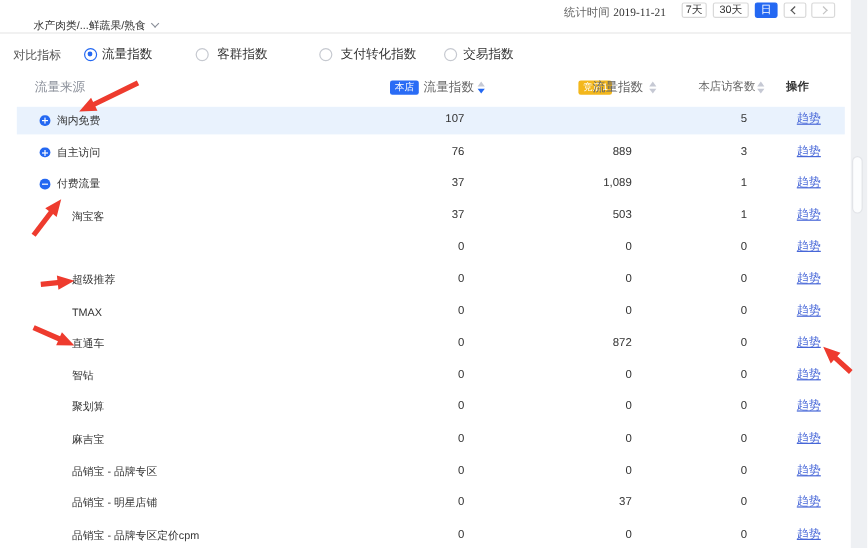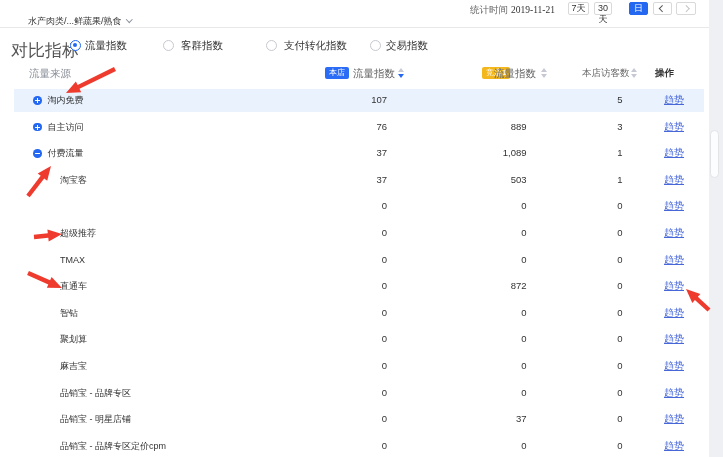--- a/index.html
+++ b/index.html
@@ -11,32 +11,32 @@
   
   .cat { position:absolute; left:28px; top:3px; font-size:9px; color:#333; white-space:nowrap;margin-top:12px; }
   .chev-down { display:inline-block; width:4.5px; height:4.5px; border-right:1px solid #8a8f99;
                border-bottom:1px solid #8a8f99; transform:rotate(45deg); margin-left:5px;
                vertical-align:2.5px; }
   .stat { position:absolute; left:470px; top:4px; font-size:9.5px; color:#666; white-space:nowrap; }
   .stat .date { color:#333; margin-left:3px;font-family:Liberation Serif, serif; }
   .btn { position:absolute; top:2px; height:13px; line-height:11px; font-size:9px; text-align:center;
          border:1px solid #d9d9d9; border-radius:2px; background:#fff; color:#333; cursor:pointer; }
   .btn-7d   { left:568px; width:21px; }
-  .btn-30d  { left:594px; width:18px; }
+  .btn-30d  { left:594px; width:30px; }
   .btn-day  { left:629px; width:19px; background:var(--accent); border-color:var(--accent); color:#fff; }
   .btn-prev { left:653px; width:19px; }
   .btn-next { left:676px; width:20px; }
   .chevl { display:inline-block; width:4.5px; height:4.5px; border-left:1.2px solid #555;
            border-bottom:1.2px solid #555; transform:rotate(45deg); vertical-align:0.5px; }
   .chevr { display:inline-block; width:4.5px; height:4.5px; border-right:1.2px solid #c3c3c3;
            border-top:1.2px solid #c3c3c3; transform:rotate(45deg); vertical-align:0.5px; }
   .divider { position:absolute; left:0; top:27px; width:710px; height:1px; background:#e8e8e8; }
 
   
-  .cmp-label { position:absolute; left:11px; top:38.5px; font-size:17px; color:#555; }
+  .cmp-label { position:absolute; left:11px; top:38.5px; font-size:10px; color:#555; }
   .radio { position:absolute; top:39.5px; width:11px; height:11px; border-radius:50%;
            border:1px solid #c6c9d0; background:#fff; }
   .radio.sel { border:1.5px solid var(--accent); }
   .radio.sel::after { content:""; position:absolute; left:2px; top:2px; width:4px; height:4px;
                       border-radius:50%; background:var(--accent); }
   .radio-label { position:absolute; top:39.5px; font-size:10.5px; color:#333; line-height:11px; white-space:nowrap; }
 
   
   .th { position:absolute; top:66px; height:14px; line-height:14px; font-size:10.5px; color:#8a8f99; white-space:nowrap; }
   .th-src   { left:29px; }

